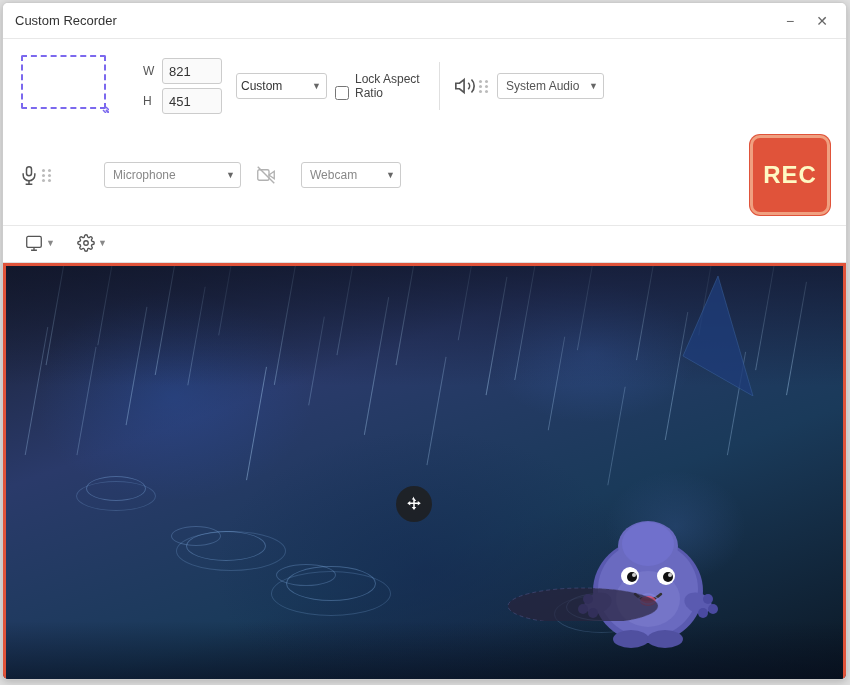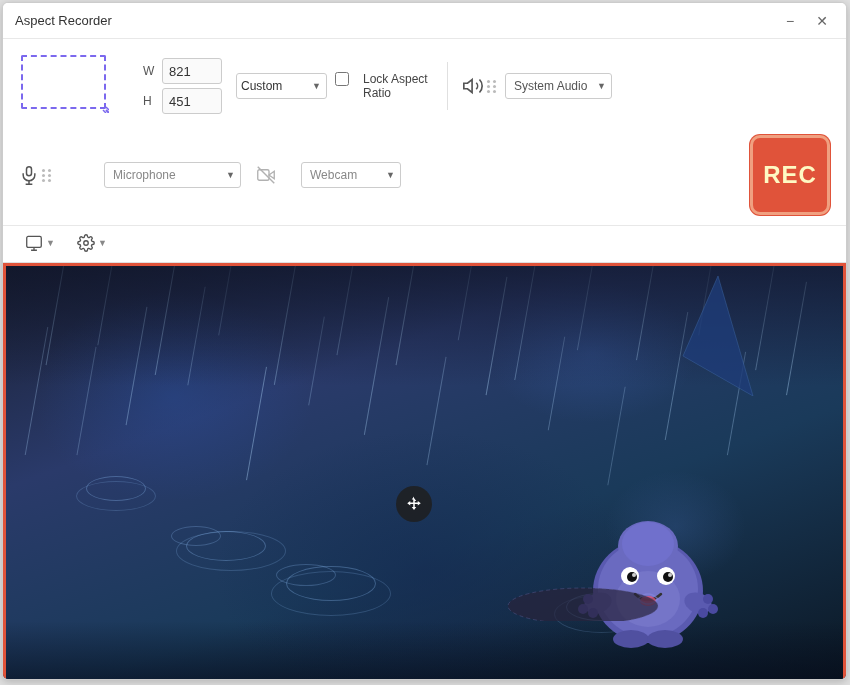--- a/index.html
+++ b/index.html
@@ -169,22 +169,22 @@
       display: flex;
       align-items: flex-start;
       gap: 5px;
       flex-direction: column;
       flex-shrink: 0;
       margin-left: -6px;
     }
 
     .lock-aspect-inner {
       display: flex;
-      align-items: flex-start;
-      gap: 14px;
+      align-items: flex-end;
+      gap: 6px;
     }
 
     .lock-checkbox {
       width: 14px;
       height: 14px;
       cursor: pointer;
       accent-color: #7b68ee;
     }
 
     .lock-label {
@@ -364,21 +364,21 @@
     }
 
   </style>
 </head>
 <body>
 
 <div class="window">
 
   <div class="title-bar">
     <div class="title-bar-left">
-      <span class="title-text">Aspect Recorder</span>
+      <span class="title-text">Custom Recorder</span>
     </div>
     <div class="title-bar-controls">
       <button class="title-btn">−</button>
       <button class="title-btn close">✕</button>
     </div>
   </div>
 
   <div class="toolbar">
 
     <div class="region-preview">

